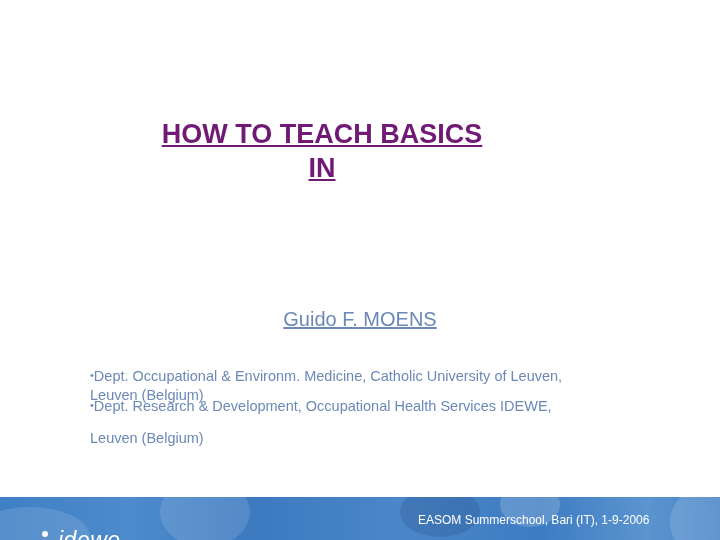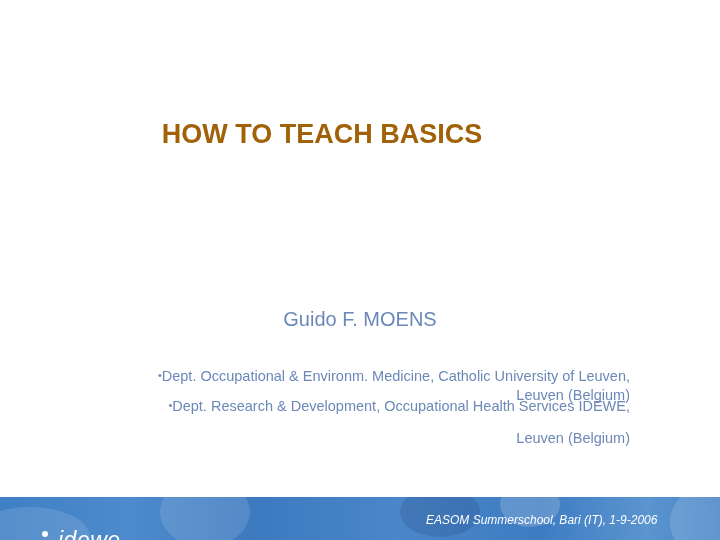--- a/index.html
+++ b/index.html
@@ -3,31 +3,31 @@
   <meta charset="utf-8">
   <style>
     html, body { margin: 0; padding: 0; }
     body {
       width: 720px; height: 540px; position: relative; overflow: hidden;
       background: #ffffff;
       font-family: "Liberation Sans", sans-serif;
     }
     .title {
       position: absolute; left: 0; top: 117px; width: 644px;
-      text-align: center; color: #a16207; font-weight: bold;
-      font-size: 27px; line-height: 34px;
+      text-align: center; color: #701a75; font-weight: bold;
+      font-size: 27px; line-height: 34px; text-decoration: underline;
     }
     .title div { white-space: nowrap; }
     .author {
       position: absolute; left: 0; top: 307px; width: 720px;
-      text-align: center; color: #6b88b8; font-size: 20px; line-height: 24px;
+      text-align: center; color: #6b88b8; font-size: 20px; line-height: 24px; text-decoration: underline;
     }
     .affil {
       position: absolute; left: 90px; width: 540px;
-      text-align: right; color: #6b88b8; font-size: 14.5px; line-height: 19px;
+      text-align: left; color: #6b88b8; font-size: 14.5px; line-height: 19px;
     }
     .affil .bullet { font-size: 11px; vertical-align: 2px; color: #6b88b8; }
     .affil1 { top: 366px; }
     .affil2 { top: 396px; }
     .affil2 .line2 { display: block; margin-top: 13px; }
 
     .footer {
       position: absolute; left: 0; top: 497px; width: 720px; height: 43px;
       background: linear-gradient(90deg, #3f7fc4 0%, #4d8bcc 18%, #3c79bf 35%, #4a86c8 55%, #3e7cc2 75%, #5b95cf 90%, #4682c6 100%);
       overflow: hidden;
@@ -42,28 +42,29 @@
     .logo-word {
       position: absolute; left: 26px; top: -1px; color: #ffffff;
       font-style: italic; font-size: 23px; line-height: 26px; letter-spacing: 0.5px;
     }
     .logo-tag {
       position: absolute; left: 26px; top: 26px; color: #e6eefa;
       font-style: italic; font-size: 6px; white-space: nowrap; opacity: 0.9;
     }
     .event {
       position: absolute; left: 418px; top: 16px; color: #ffffff;
-      font-style: italic; font-size: 12px; line-height: 14px; white-space: nowrap; margin-left: 8px;
+      font-size: 12px; line-height: 14px; white-space: nowrap;
     }
   </style>
 </head>
 <body>
 
 <div class="title">
   <div>HOW TO TEACH BASICS</div>
+  <div>IN</div>
 </div>
 
 <div class="author">Guido F. MOENS</div>
 
 <div class="affil affil1">
   <span class="bullet">•</span><span>Dept. Occupational &amp; Environm. Medicine, Catholic University of Leuven,</span><br>
   <span>Leuven (Belgium)</span>
 </div>
 
 <div class="affil affil2">

